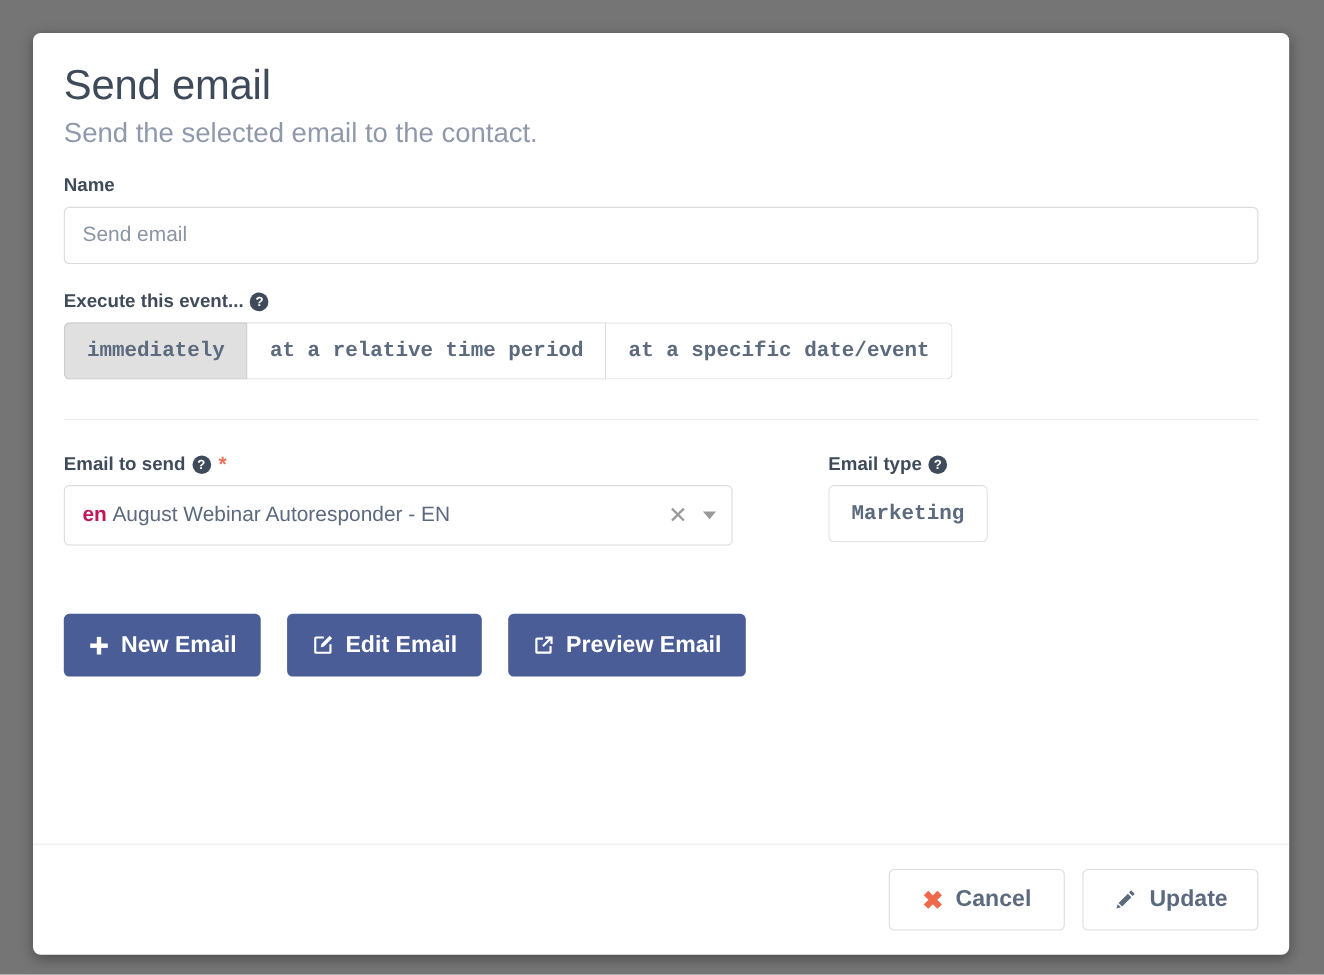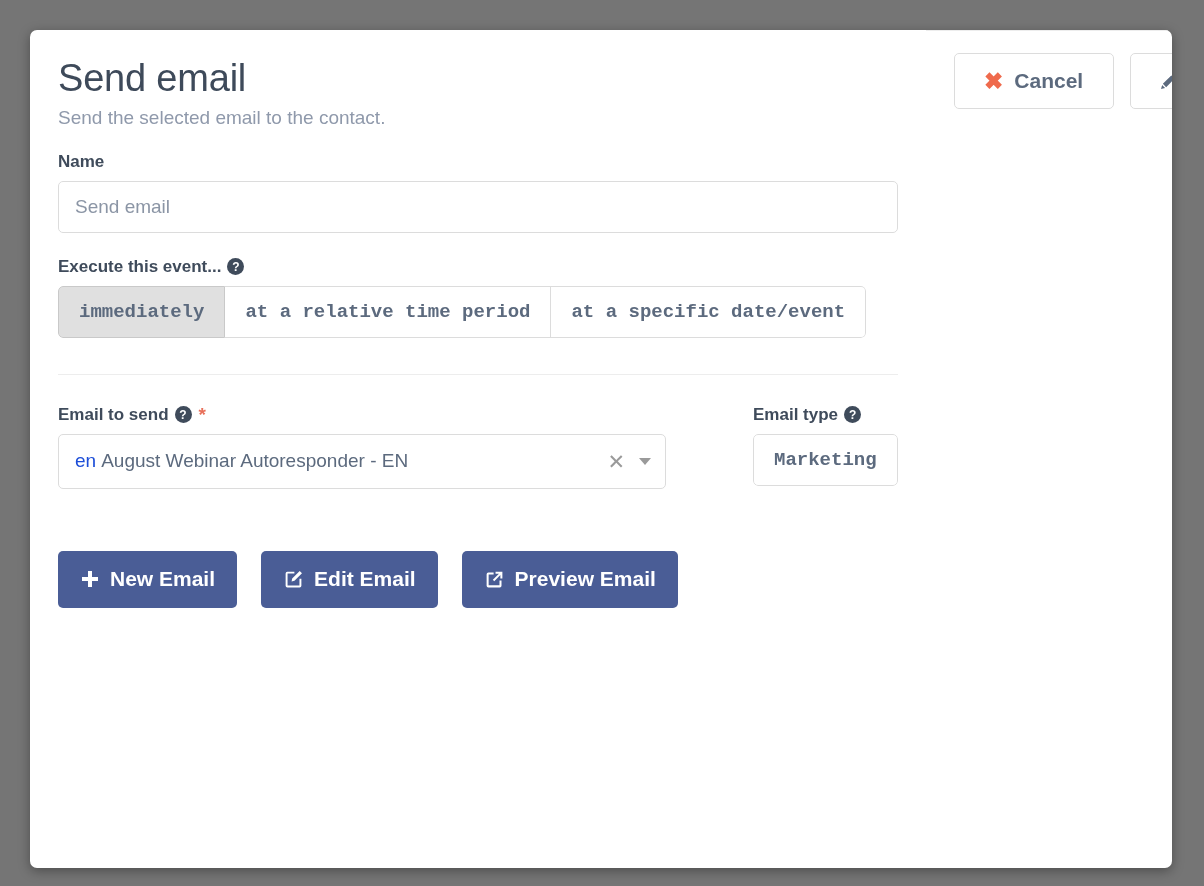--- a/index.html
+++ b/index.html
@@ -19,38 +19,39 @@
   #modal {
     position: absolute;
     left: 30px;
     top: 30px;
     width: 1142px;
     height: 838px;
     background: #ffffff;
     border-radius: 7px;
     box-shadow: 0 3px 12px rgba(0,0,0,0.35);
     display: flex;
+    flex-direction: column;
     overflow: hidden;
   }
 
   .modal-body {
     flex: 1 1 auto;
     padding: 28px 28px 0 28px;
   }
 
   .title {
     font-size: 38px;
     font-weight: 400;
     color: #3e4a5a;
     letter-spacing: -0.2px;
     line-height: 1.1;
     margin: 0 0 6px 0;
   }
   .subtitle {
-    font-size: 19px;
+    font-size: 25px;
     color: #8f99ab;
     line-height: 1.25;
     margin: 0 0 22px 0;
   }
 
   .field-label {
     font-size: 17px;
     font-weight: bold;
     color: #3f4b5b;
     margin-bottom: 9px;
@@ -161,22 +162,22 @@
   .select-value {
     font-size: 19px;
     color: #5c6a7e;
     display: flex;
     align-items: baseline;
     gap: 5px;
     white-space: nowrap;
     overflow: hidden;
   }
   .select-lang {
-    font-weight: normal;
-    color: #1d4ed8;
+    font-weight: bold;
+    color: #be185d;
     text-align: right;
   }
   .select-icons {
     position: absolute;
     right: 14px;
     top: 0;
     bottom: 0;
     display: flex;
     align-items: center;
     gap: 14px;

